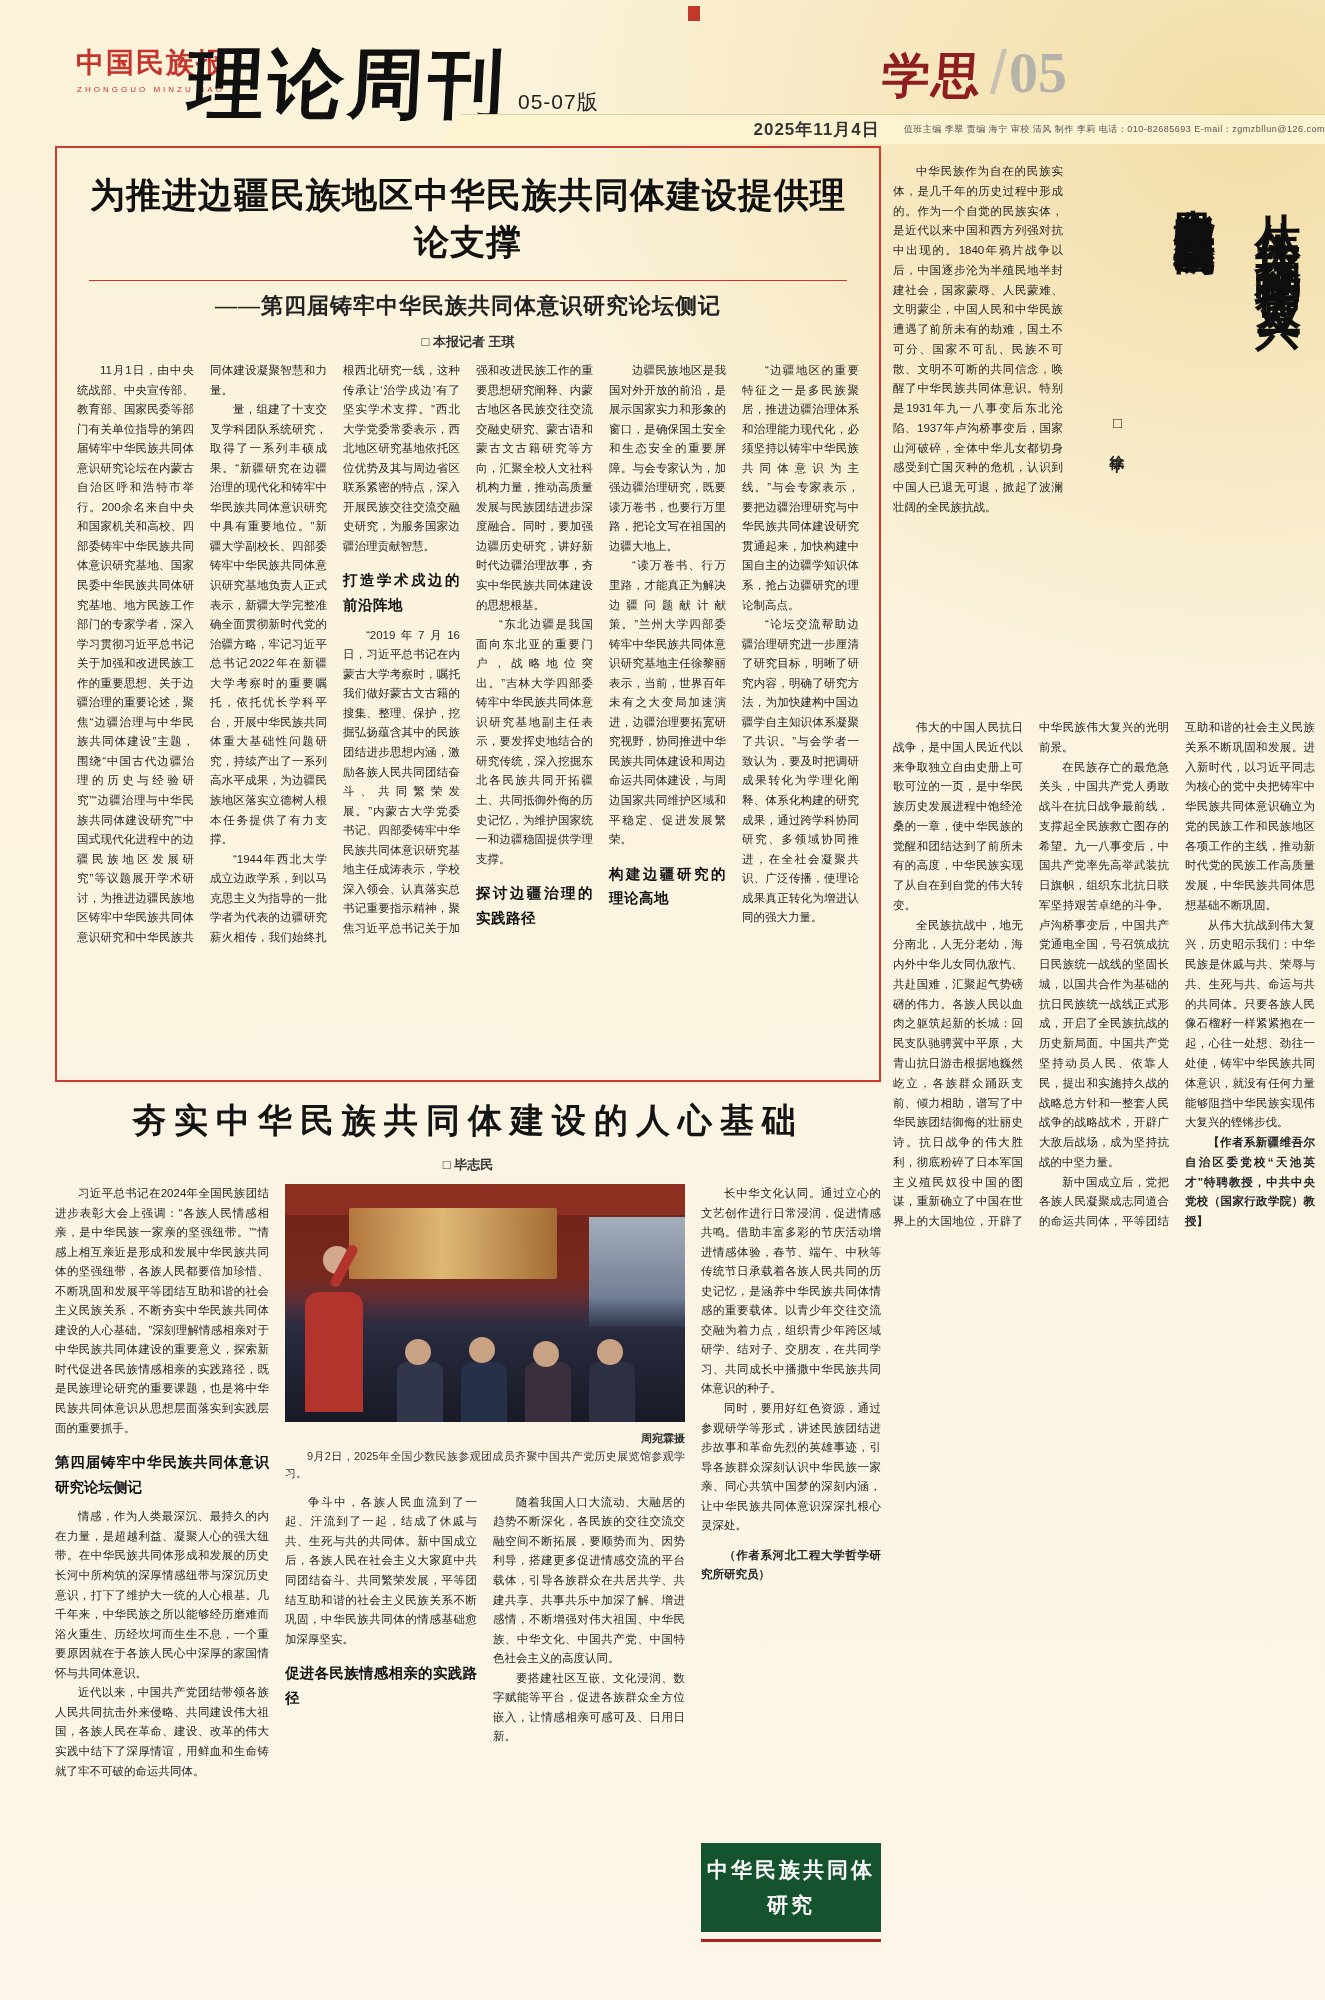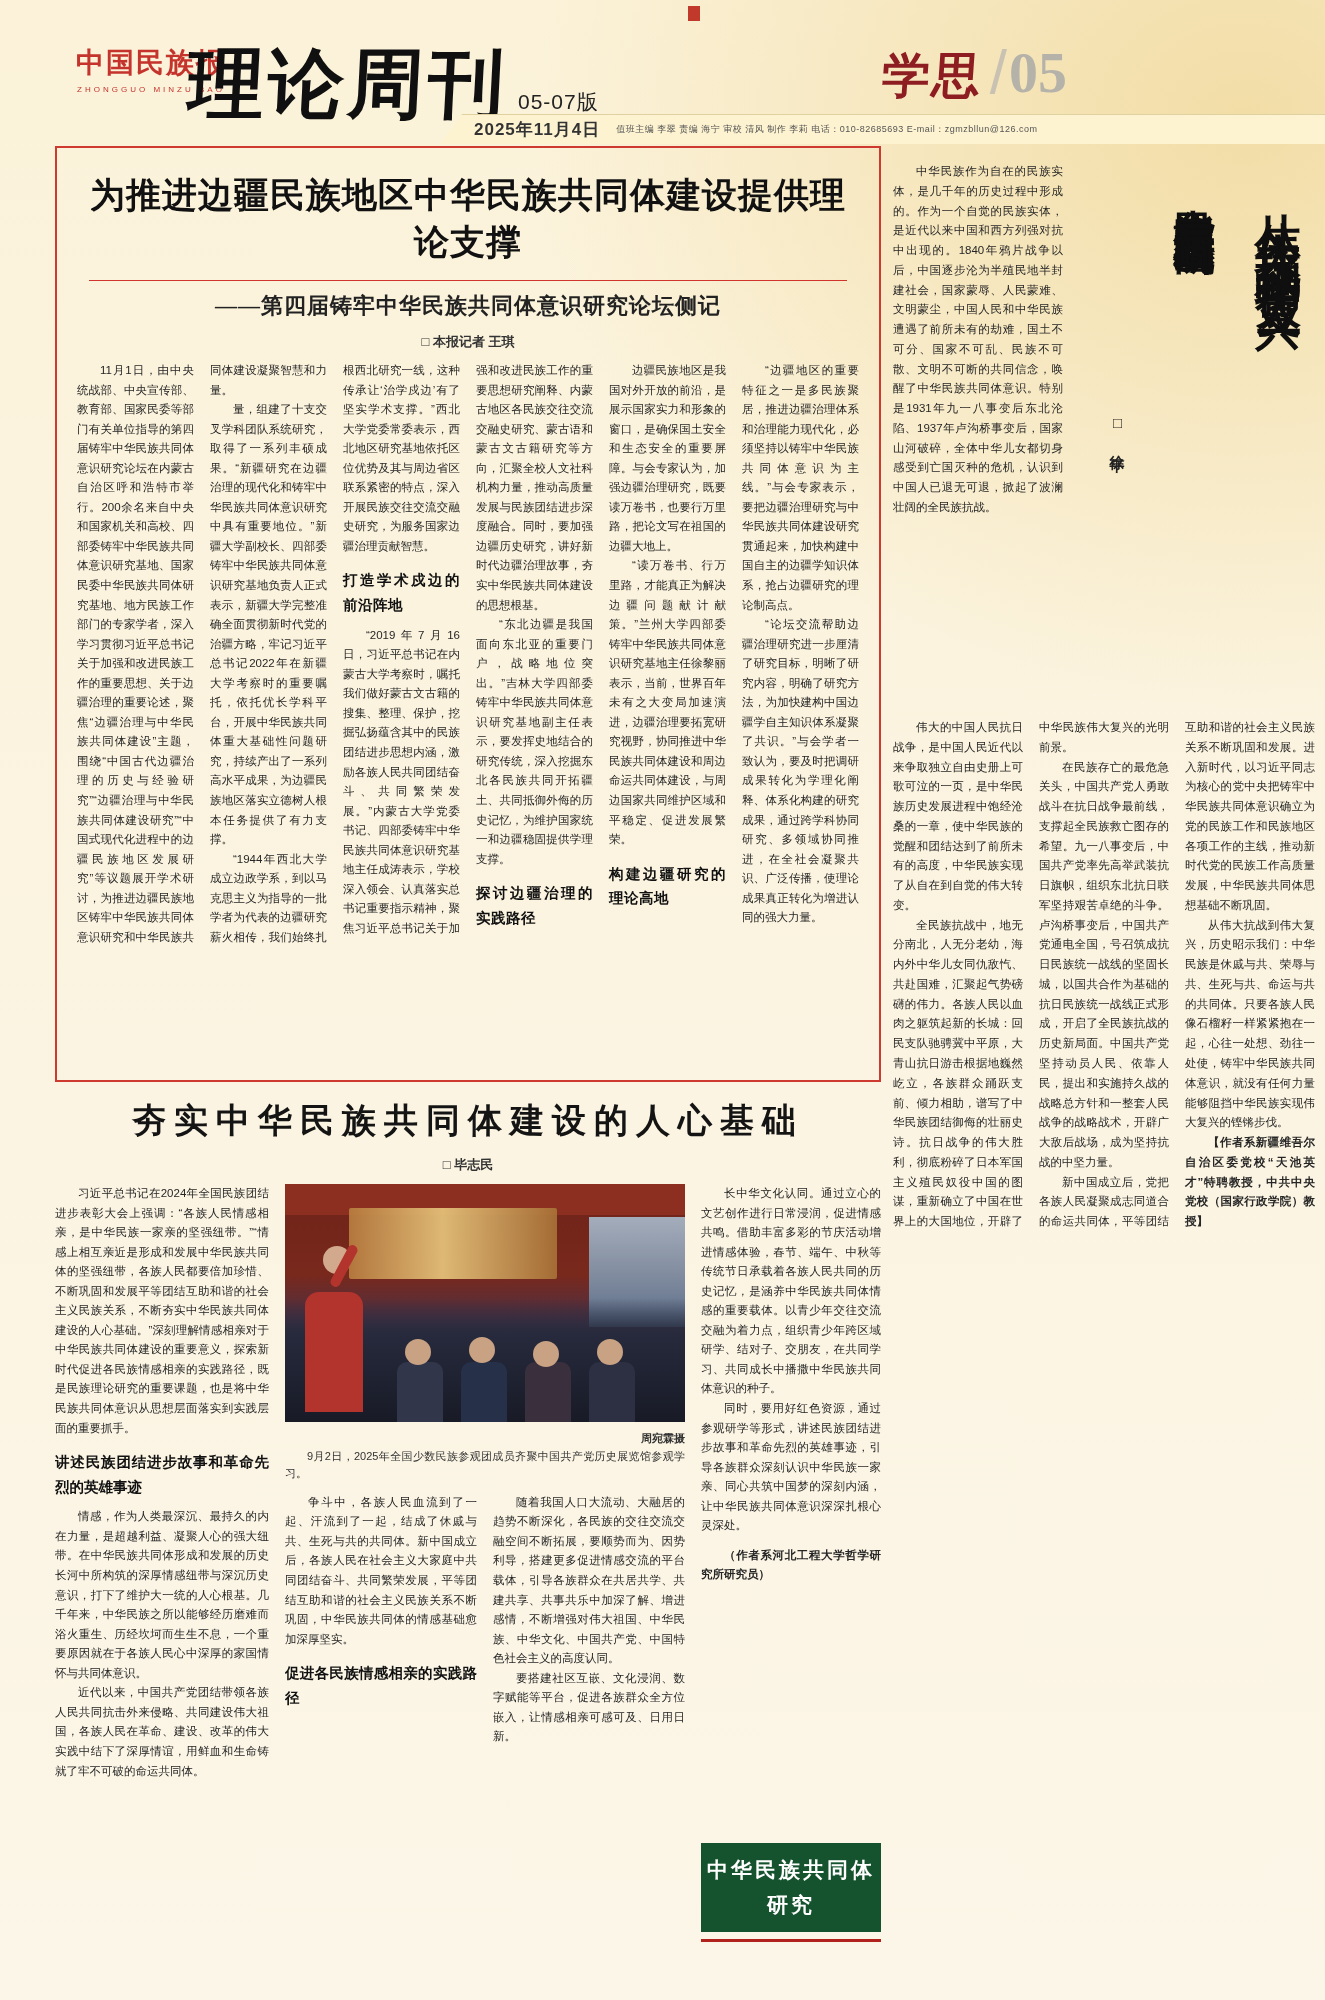--- a/index.html
+++ b/index.html
@@ -22,21 +22,21 @@
   .pages-label{position:absolute;left:518px;top:88px;font-size:21px;color:#222;letter-spacing:1px;}
   .red-mark{position:absolute;left:688px;top:6px;width:12px;height:15px;background:#c0392b;}
   .section-mark{position:absolute;right:258px;top:44px;display:flex;align-items:flex-start;}
   .section-name{color:#8e1d22;font-size:48px;font-weight:900;letter-spacing:2px;transform:skewX(-4deg);font-family:"Liberation Serif","DejaVu Serif",serif;}
   .section-divider{color:#c9c2b2;font-size:62px;font-weight:400;margin:0 2px 0 8px;line-height:0.9;}
   .section-page{color:#b5b2aa;font-size:58px;font-weight:700;line-height:1;font-family:"Liberation Serif","DejaVu Serif",serif;}
   .date-banner{
     position:absolute;left:440px;right:0;top:114px;height:30px;
     background:#fdf3d0;border-top:1px solid #e0d1a0;
     clip-path:polygon(22px 0,100% 0,100% 100%,0 100%);
-    display:flex;align-items:center;gap:16px;padding-left:34px;box-sizing:border-box;
+    display:flex;align-items:center;gap:24px;padding-left:34px;box-sizing:border-box;justify-content:flex-end;
   }
   .date-text{font-size:17px;font-weight:700;color:#333;letter-spacing:1px;}
   .staff-text{font-size:9px;color:#555;letter-spacing:0.5px;}
 
   
   .content-row{display:flex;padding-left:55px;gap:12px;}
   .left-stack{width:826px;flex:0 0 826px;}
   .right-article{flex:1;min-width:0;padding-right:10px;}
 
   
@@ -148,21 +148,21 @@
           </div>
       </section>
 
       <section class="bottom-article">
         <h2 class="ba-headline">夯实中华民族共同体建设的人心基础</h2>
         <div class="ba-byline">□ 毕志民</div>
         <div class="ba-cols">
 
           <div class="ba-col ba-col1">
               <p>习近平总书记在2024年全国民族团结进步表彰大会上强调：“各族人民情感相亲，是中华民族一家亲的坚强纽带。”“情感上相互亲近是形成和发展中华民族共同体的坚强纽带，各族人民都要倍加珍惜、不断巩固和发展平等团结互助和谐的社会主义民族关系，不断夯实中华民族共同体建设的人心基础。”深刻理解情感相亲对于中华民族共同体建设的重要意义，探索新时代促进各民族情感相亲的实践路径，既是民族理论研究的重要课题，也是将中华民族共同体意识从思想层面落实到实践层面的重要抓手。</p>
-              <h4>讲述民族团结进步故事和革命先烈的英雄事迹</h4>
+              <h4>第四届铸牢中华民族共同体意识研究论坛侧记</h4>
               <p>情感，作为人类最深沉、最持久的内在力量，是超越利益、凝聚人心的强大纽带。在中华民族共同体形成和发展的历史长河中所构筑的深厚情感纽带与深沉历史意识，打下了维护大一统的人心根基。几千年来，中华民族之所以能够经历磨难而浴火重生、历经坎坷而生生不息，一个重要原因就在于各族人民心中深厚的家国情怀与共同体意识。</p>
               <p>近代以来，中国共产党团结带领各族人民共同抗击外来侵略、共同建设伟大祖国，各族人民在革命、建设、改革的伟大实践中结下了深厚情谊，用鲜血和生命铸就了牢不可破的命运共同体。</p>
             </div>
 
           <div class="ba-mid">
             <div class="photo">
               <div class="ph-banner"></div>
               <div class="ph-mural"></div>
               <div class="ph-display"></div>
               <div class="ph-crowd"></div>

